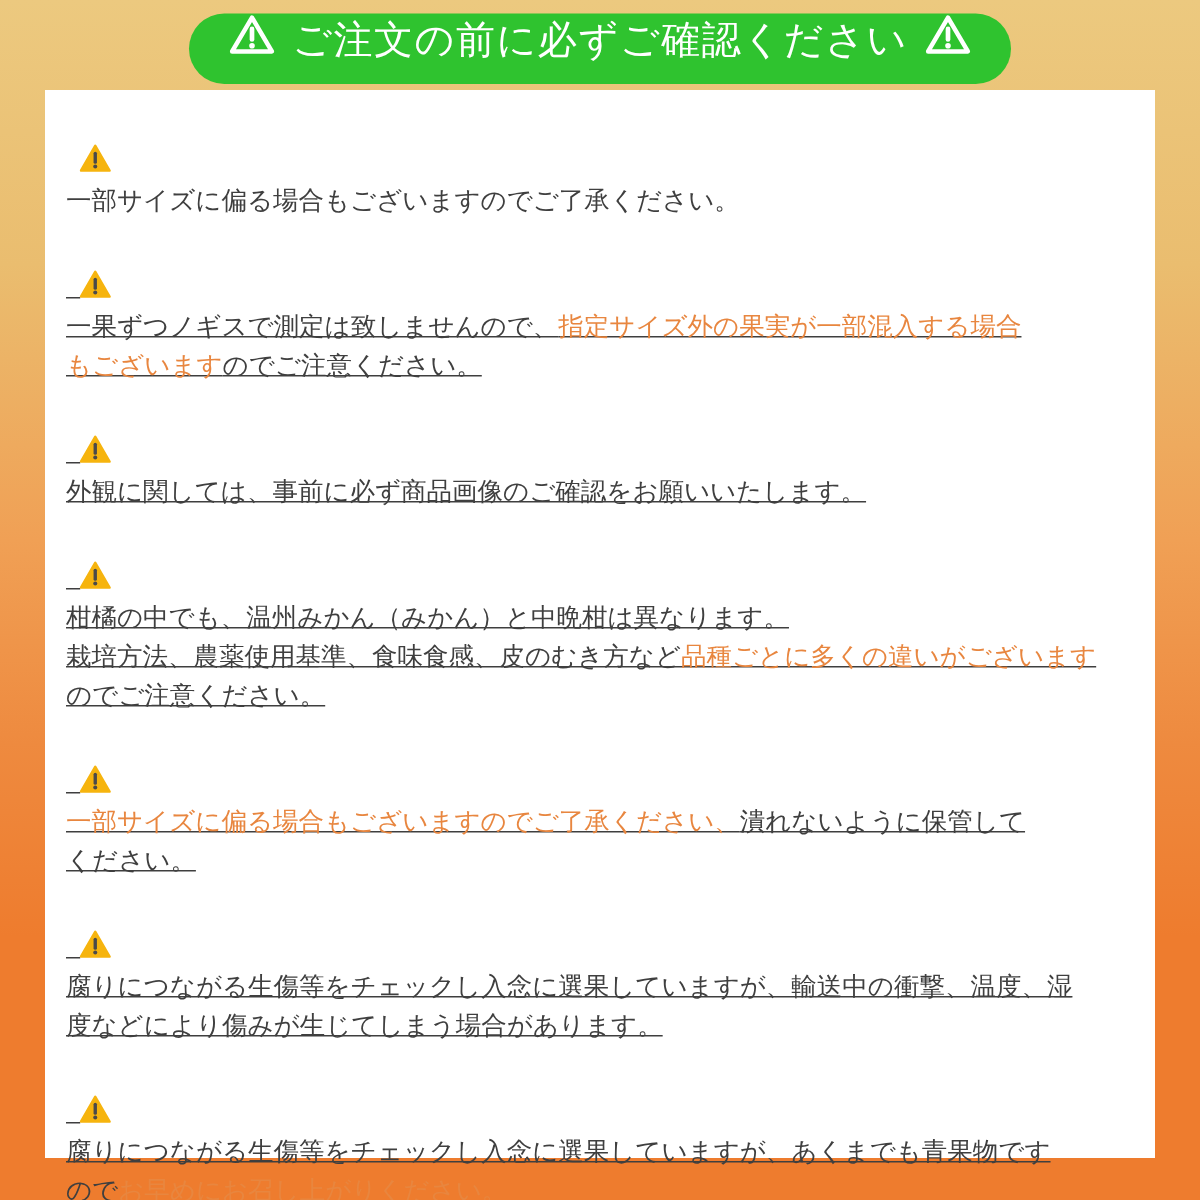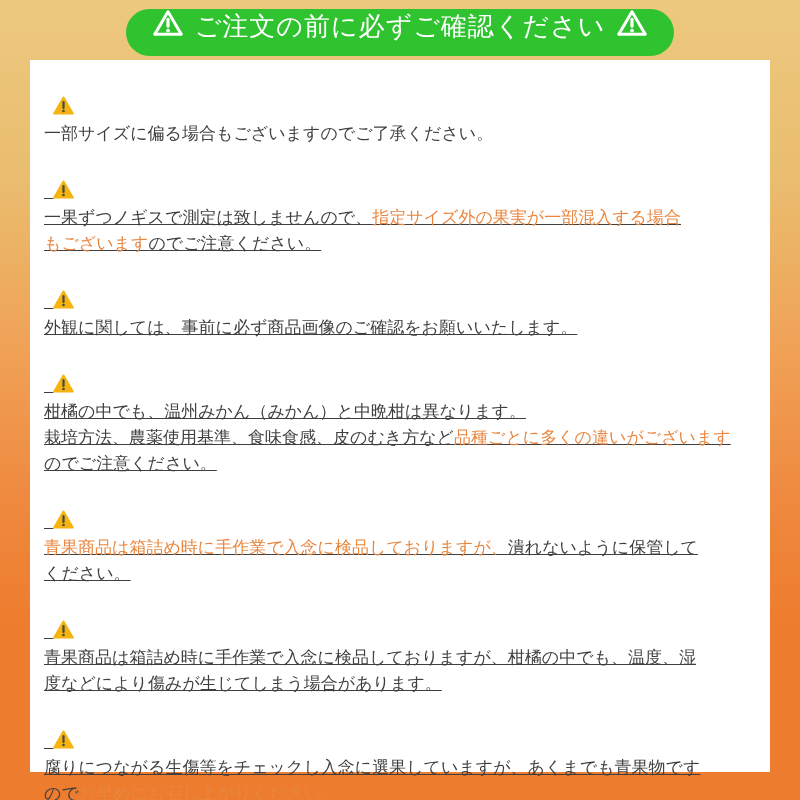--- a/index.html
+++ b/index.html
@@ -85,29 +85,29 @@
   </svg>
 <span>柑橘の中でも、温州みかん（みかん）と中晩柑は異なります。
 栽培方法、農薬使用基準、食味食感、皮のむき方など</span><span class="accent">品種ごとに多くの違いがございます</span><span>
 のでご注意ください。</span></p>
       <p class="notice">
   <svg class="warn-icon" width="21" height="19" viewBox="0 0 24 22" aria-hidden="true">
     <path d="M12 1.5 L23 20.5 L1 20.5 Z" fill="#f6b40e" stroke="#f6b40e" stroke-width="2" stroke-linejoin="round"></path>
     <line x1="12" y1="7.2" x2="12" y2="14" stroke="#4a4a4a" stroke-width="2.6" stroke-linecap="round"></line>
     <circle cx="12" cy="17.4" r="1.55" fill="#4a4a4a"></circle>
   </svg>
-<span class="accent">青果商品は箱詰め時に手作業で入念に検品しておりますが、</span><span>潰れないように保管して
+<span class="accent">一部サイズに偏る場合もございますのでご了承ください、</span><span>潰れないように保管して
 ください。</span></p>
       <p class="notice">
   <svg class="warn-icon" width="21" height="19" viewBox="0 0 24 22" aria-hidden="true">
     <path d="M12 1.5 L23 20.5 L1 20.5 Z" fill="#f6b40e" stroke="#f6b40e" stroke-width="2" stroke-linejoin="round"></path>
     <line x1="12" y1="7.2" x2="12" y2="14" stroke="#4a4a4a" stroke-width="2.6" stroke-linecap="round"></line>
     <circle cx="12" cy="17.4" r="1.55" fill="#4a4a4a"></circle>
   </svg>
-<span>青果商品は箱詰め時に手作業で入念に検品しておりますが、柑橘の中でも、温度、湿
+<span>腐りにつながる生傷等をチェックし入念に選果していますが、輸送中の衝撃、温度、湿
 度などにより傷みが生じてしまう場合があります。</span></p>
       <p class="notice">
   <svg class="warn-icon" width="21" height="19" viewBox="0 0 24 22" aria-hidden="true">
     <path d="M12 1.5 L23 20.5 L1 20.5 Z" fill="#f6b40e" stroke="#f6b40e" stroke-width="2" stroke-linejoin="round"></path>
     <line x1="12" y1="7.2" x2="12" y2="14" stroke="#4a4a4a" stroke-width="2.6" stroke-linecap="round"></line>
     <circle cx="12" cy="17.4" r="1.55" fill="#4a4a4a"></circle>
   </svg>
 <span>腐りにつながる生傷等をチェックし入念に選果していますが、あくまでも青果物です
 ので</span><span class="accent">お早めにお召し上がりください。</span></p>
     </div>

